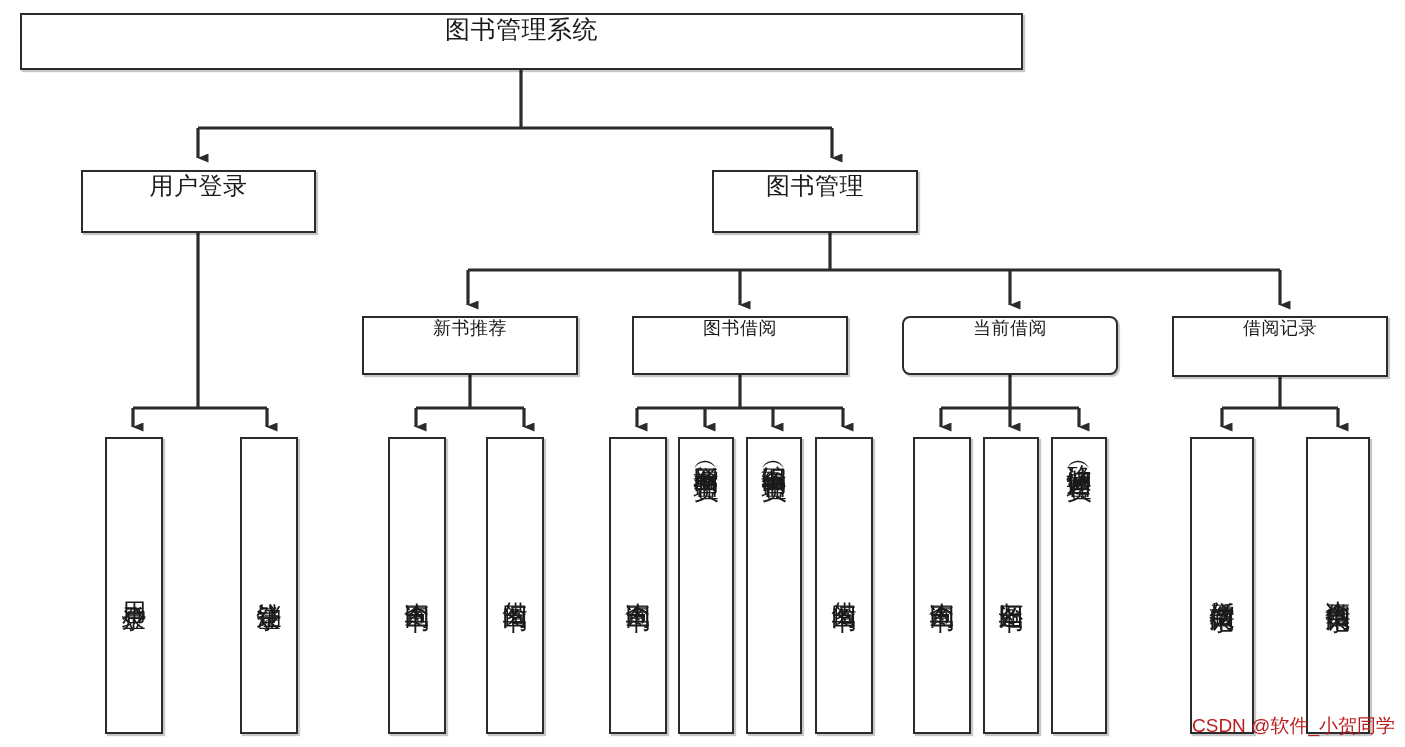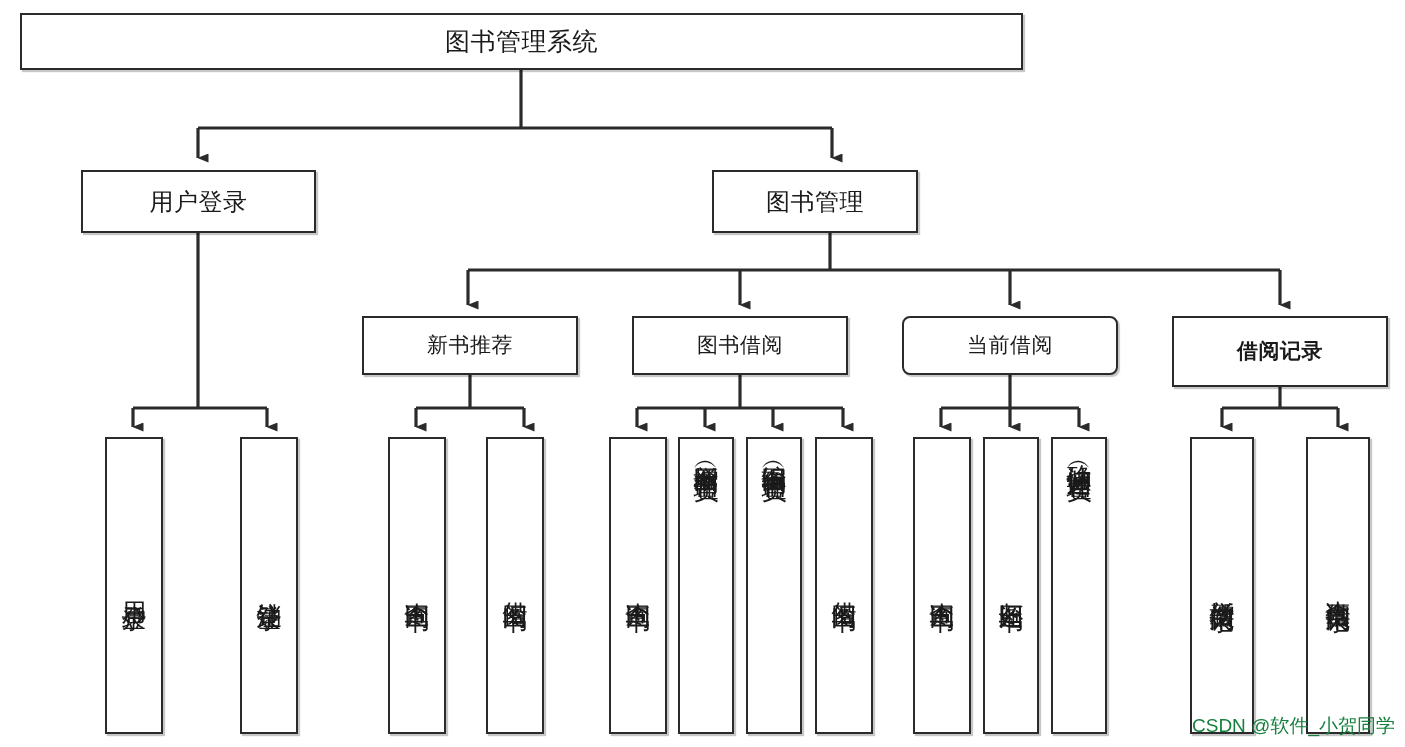--- a/index.html
+++ b/index.html
@@ -24,53 +24,53 @@
     width: 1405px;
     height: 747px;
     pointer-events: none;
   }
   .node {
     position: absolute;
     box-sizing: border-box;
     border: 2.5px solid #2b2b2b;
     background: #ffffff;
     display: flex;
-    align-items: center;
+    align-items: flex-start;
     justify-content: center;
     box-shadow: 2px 2px 1px rgba(0,0,0,0.22);
   }
   .node .lbl {
     color: #1a1a1a;
     letter-spacing: 0.5px;
     text-align: center;
     line-height: 1.15;
   }
   .node.root .lbl { font-size: 25px; }
   .node.lvl2 .lbl { font-size: 24px; }
-  .node.lvl3 .lbl { font-size: 21px; }
+  .node.lvl3 .lbl { font-size: 18px; }
   .node.leaf {
     align-items: flex-start;
     justify-content: center;
     padding-top: 6px;
   }
   .node.leaf.mid { align-items: center; padding-top: 0; }
   .node.leaf .lbl {
     writing-mode: vertical-rl;
     text-orientation: upright;
     font-size: 25px;
     line-height: 1.08;
     letter-spacing: 2px;
     white-space: nowrap;
   }
   #watermark {
     position: absolute;
     left: 1192px;
     top: 713px;
     font-size: 19px;
-    color: #15803d;
+    color: #b91c1c;
     white-space: nowrap;
     font-family: "Liberation Sans", "DejaVu Sans", sans-serif;
   }
 </style>
 </head>
 <body>
 
 <div id="canvas">
 
   <svg id="wires" viewBox="0 0 1405 747" xmlns="http://www.w3.org/2000/svg">
@@ -136,21 +136,21 @@
 
   <div class="node lvl3" style="left:362px; top:316px; width:216px; height:59px;">
     <span class="lbl">新书推荐</span>
   </div>
   <div class="node lvl3" style="left:632px; top:316px; width:216px; height:59px;">
     <span class="lbl">图书借阅</span>
   </div>
   <div class="node lvl3" style="left:902px; top:316px; width:216px; height:59px;border-radius:8px;">
     <span class="lbl">当前借阅</span>
   </div>
-  <div class="node lvl3" style="left:1172px; top:316px; width:216px; height:71px;font-weight:bold;">
+  <div class="node lvl3" style="left:1172px; top:316px; width:216px; height:61px;">
     <span class="lbl">借阅记录</span>
   </div>
 
   <div class="node leaf mid" style="left:105px; top:437px; width:58px; height:297px;">
     <span class="lbl">用户登录</span>
   </div>
   <div class="node leaf mid" style="left:240px; top:437px; width:58px; height:297px;">
     <span class="lbl">注销登录</span>
   </div>
 

